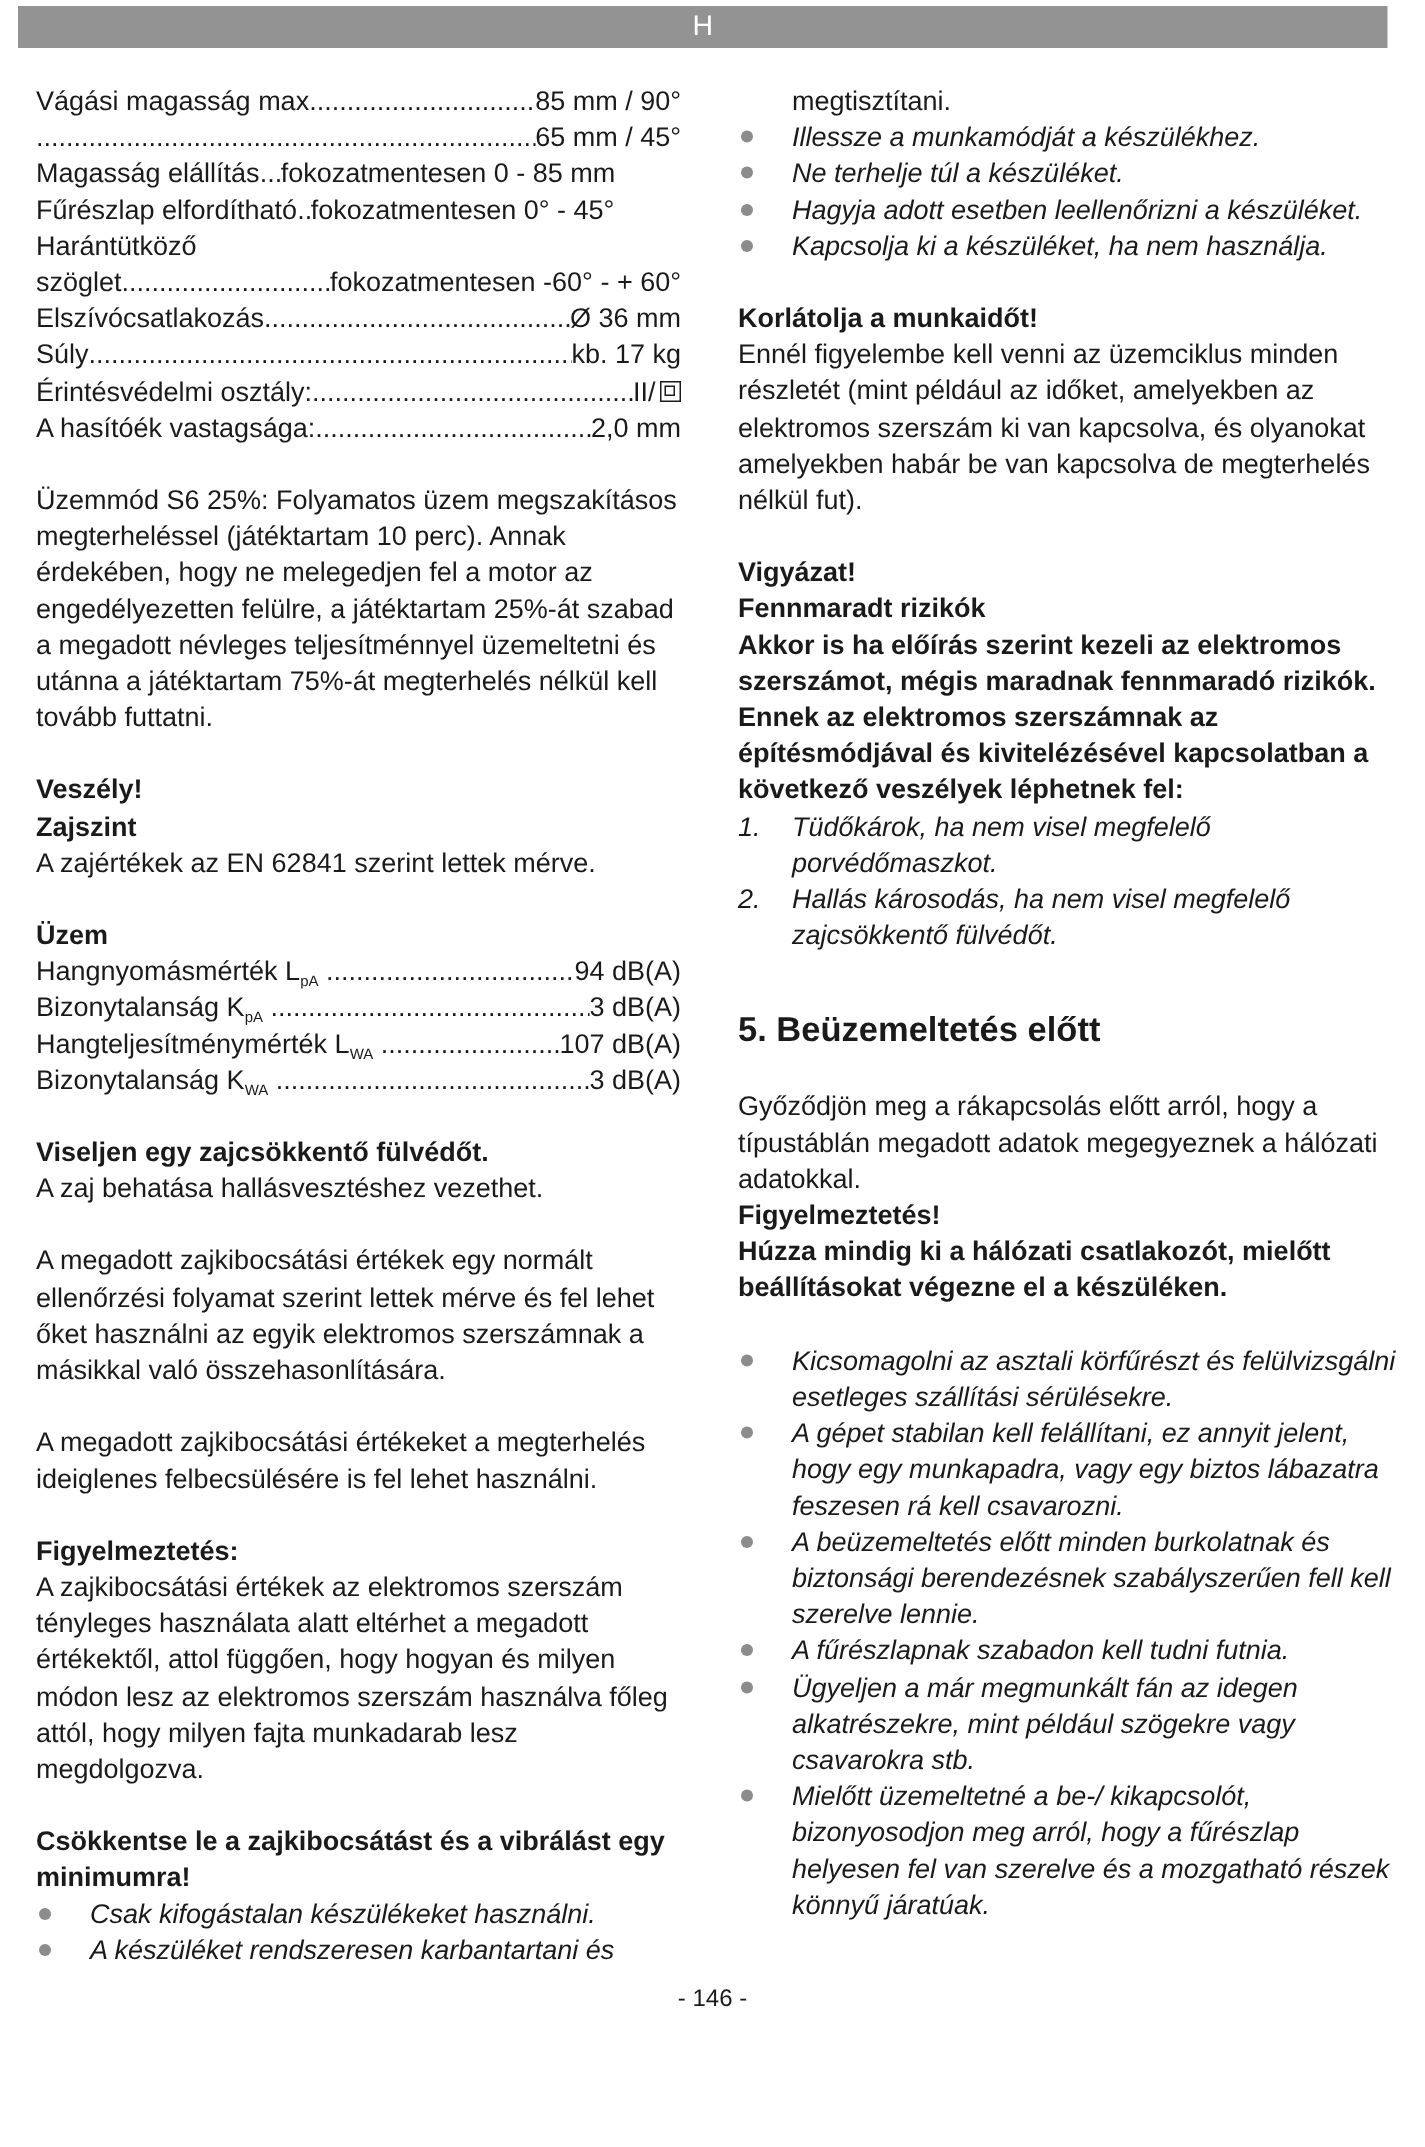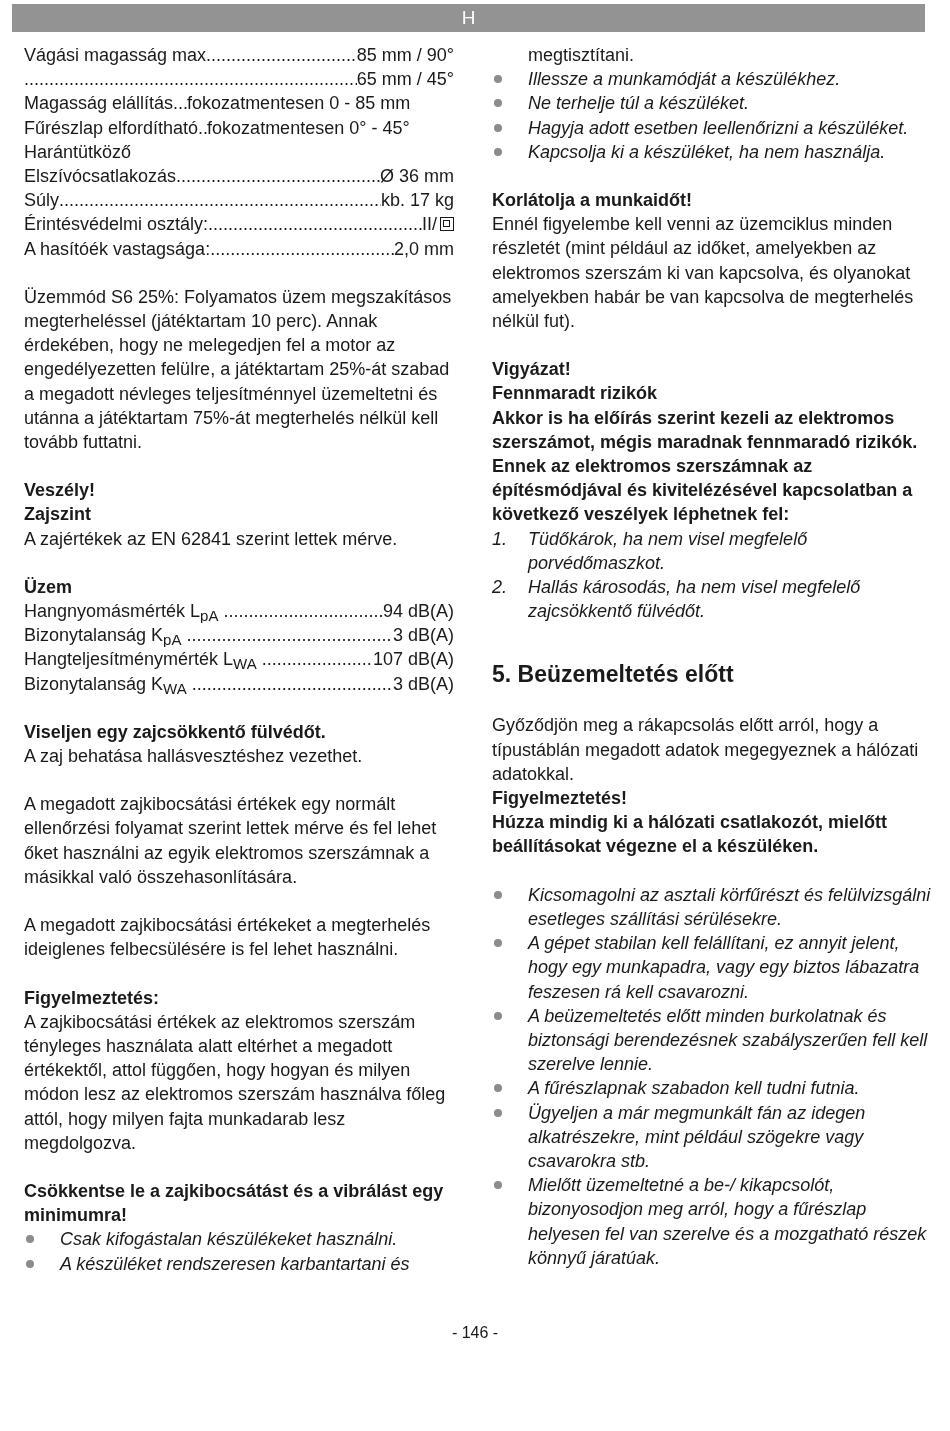--- a/index.html
+++ b/index.html
@@ -5,33 +5,33 @@
   html, body { margin: 0; padding: 0; background: #ffffff; }
   body {
     width: 950px; height: 1431px; position: relative; overflow: hidden;
     font-family: "Liberation Sans", sans-serif; color: #1a1a1a;
   }
   .header-bar {
     position: absolute; left: 12px; top: 4px; width: 913px; height: 28px;
     background: #939393; color: #ffffff; text-align: center;
     font-size: 19px; line-height: 28px; font-weight: normal;
   }
-  .col { position: absolute; top: 43px; font-size: 18px; line-height: 24.2px; }
+  .col { position: absolute; top: 55px; font-size: 18px; line-height: 24.2px; }
   .col-left { left: 24px; width: 430px; }
   .col-right { left: 492px; width: 440px; }
   p { margin: 0; }
   .b { font-weight: bold; }
   .gap { height: 24px; }
   .gap-s { height: 12px; }
   .spec { display: flex; white-space: nowrap; overflow: hidden; }
   .spec .lbl { flex: 0 0 auto; }
   .spec .dots { flex: 1 1 auto; overflow: hidden; white-space: nowrap; }
   .spec .dots::after { content: "......................................................................................................................"; }
   .spec .val { flex: 0 0 auto; text-align: center; }
-  sub { font-size: 15px; vertical-align: -4px; line-height: 0; }
+  sub { font-size: 10px; vertical-align: -4px; line-height: 0; }
   .bullet-list, .num-list { list-style: none; margin: 0; padding: 0; font-style: italic; }
   .bullet-list li, .num-list li { position: relative; padding-left: 36px; }
   .bullet-list li .dot {
     position: absolute; left: 2px; top: 8px; width: 8px; height: 8px;
     border-radius: 50%; background: #8c8c8c;
   }
   .num-list li .num { position: absolute; left: 0; top: 0; }
   .section-title { font-size: 23px; font-weight: bold; line-height: 30px; }
   .footer-page {
     position: absolute; left: 0; width: 950px; top: 1324px;
@@ -69,20 +69,25 @@
         <span class="lbl">Magasság elállítás </span>
         <span class="dots" style="flex:0 0 14px"></span>
         <span class="val">fokozatmentesen 0 - 85 mm</span>
       </div>
     <div class="spec">
         <span class="lbl">Fűrészlap elfordítható </span>
         <span class="dots" style="flex:0 0 9px"></span>
         <span class="val">fokozatmentesen 0° - 45°</span>
       </div>
     <div>Harántütköző</div>
+    <div class="spec">
+        <span class="lbl">szöglet </span>
+        <span class="dots"></span>
+        <span class="val"> fokozatmentesen -60° - + 60°</span>
+      </div>
     <div class="spec">
         <span class="lbl">Elszívócsatlakozás </span>
         <span class="dots"></span>
         <span class="val">Ø 36 mm</span>
       </div>
     <div class="spec">
         <span class="lbl">Súly </span>
         <span class="dots"></span>
         <span class="val"> kb. 17 kg</span>
       </div>

